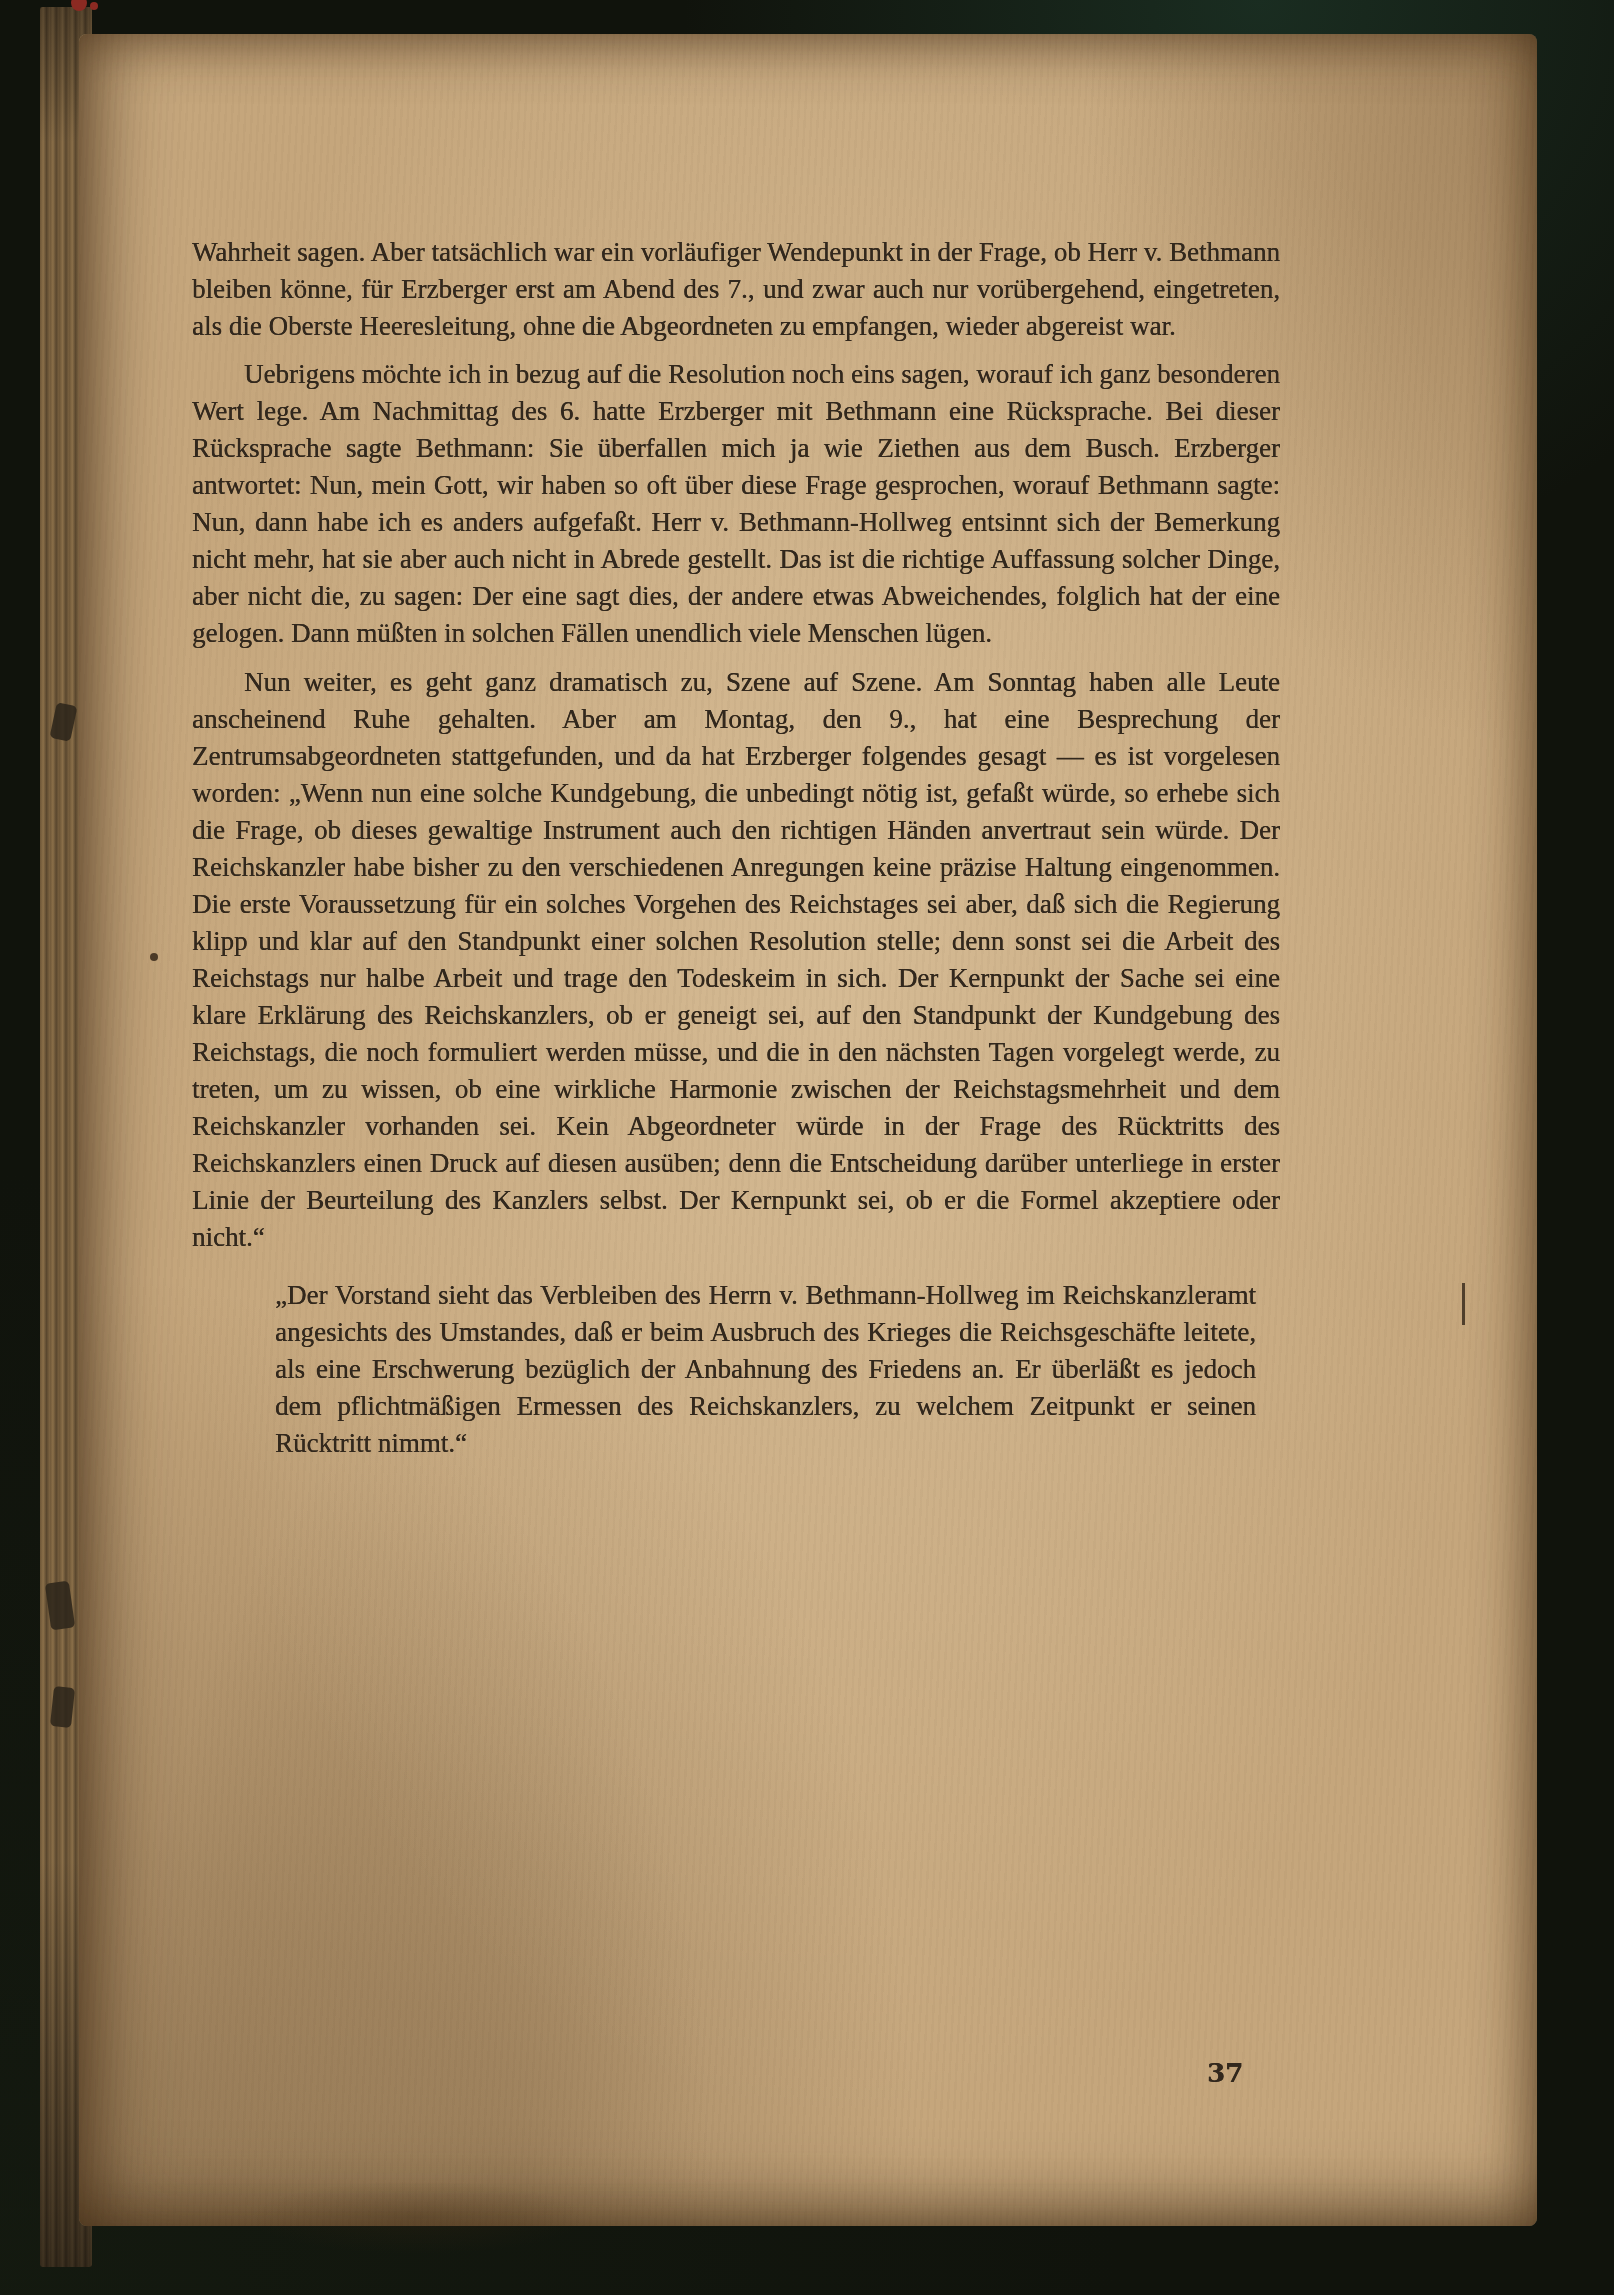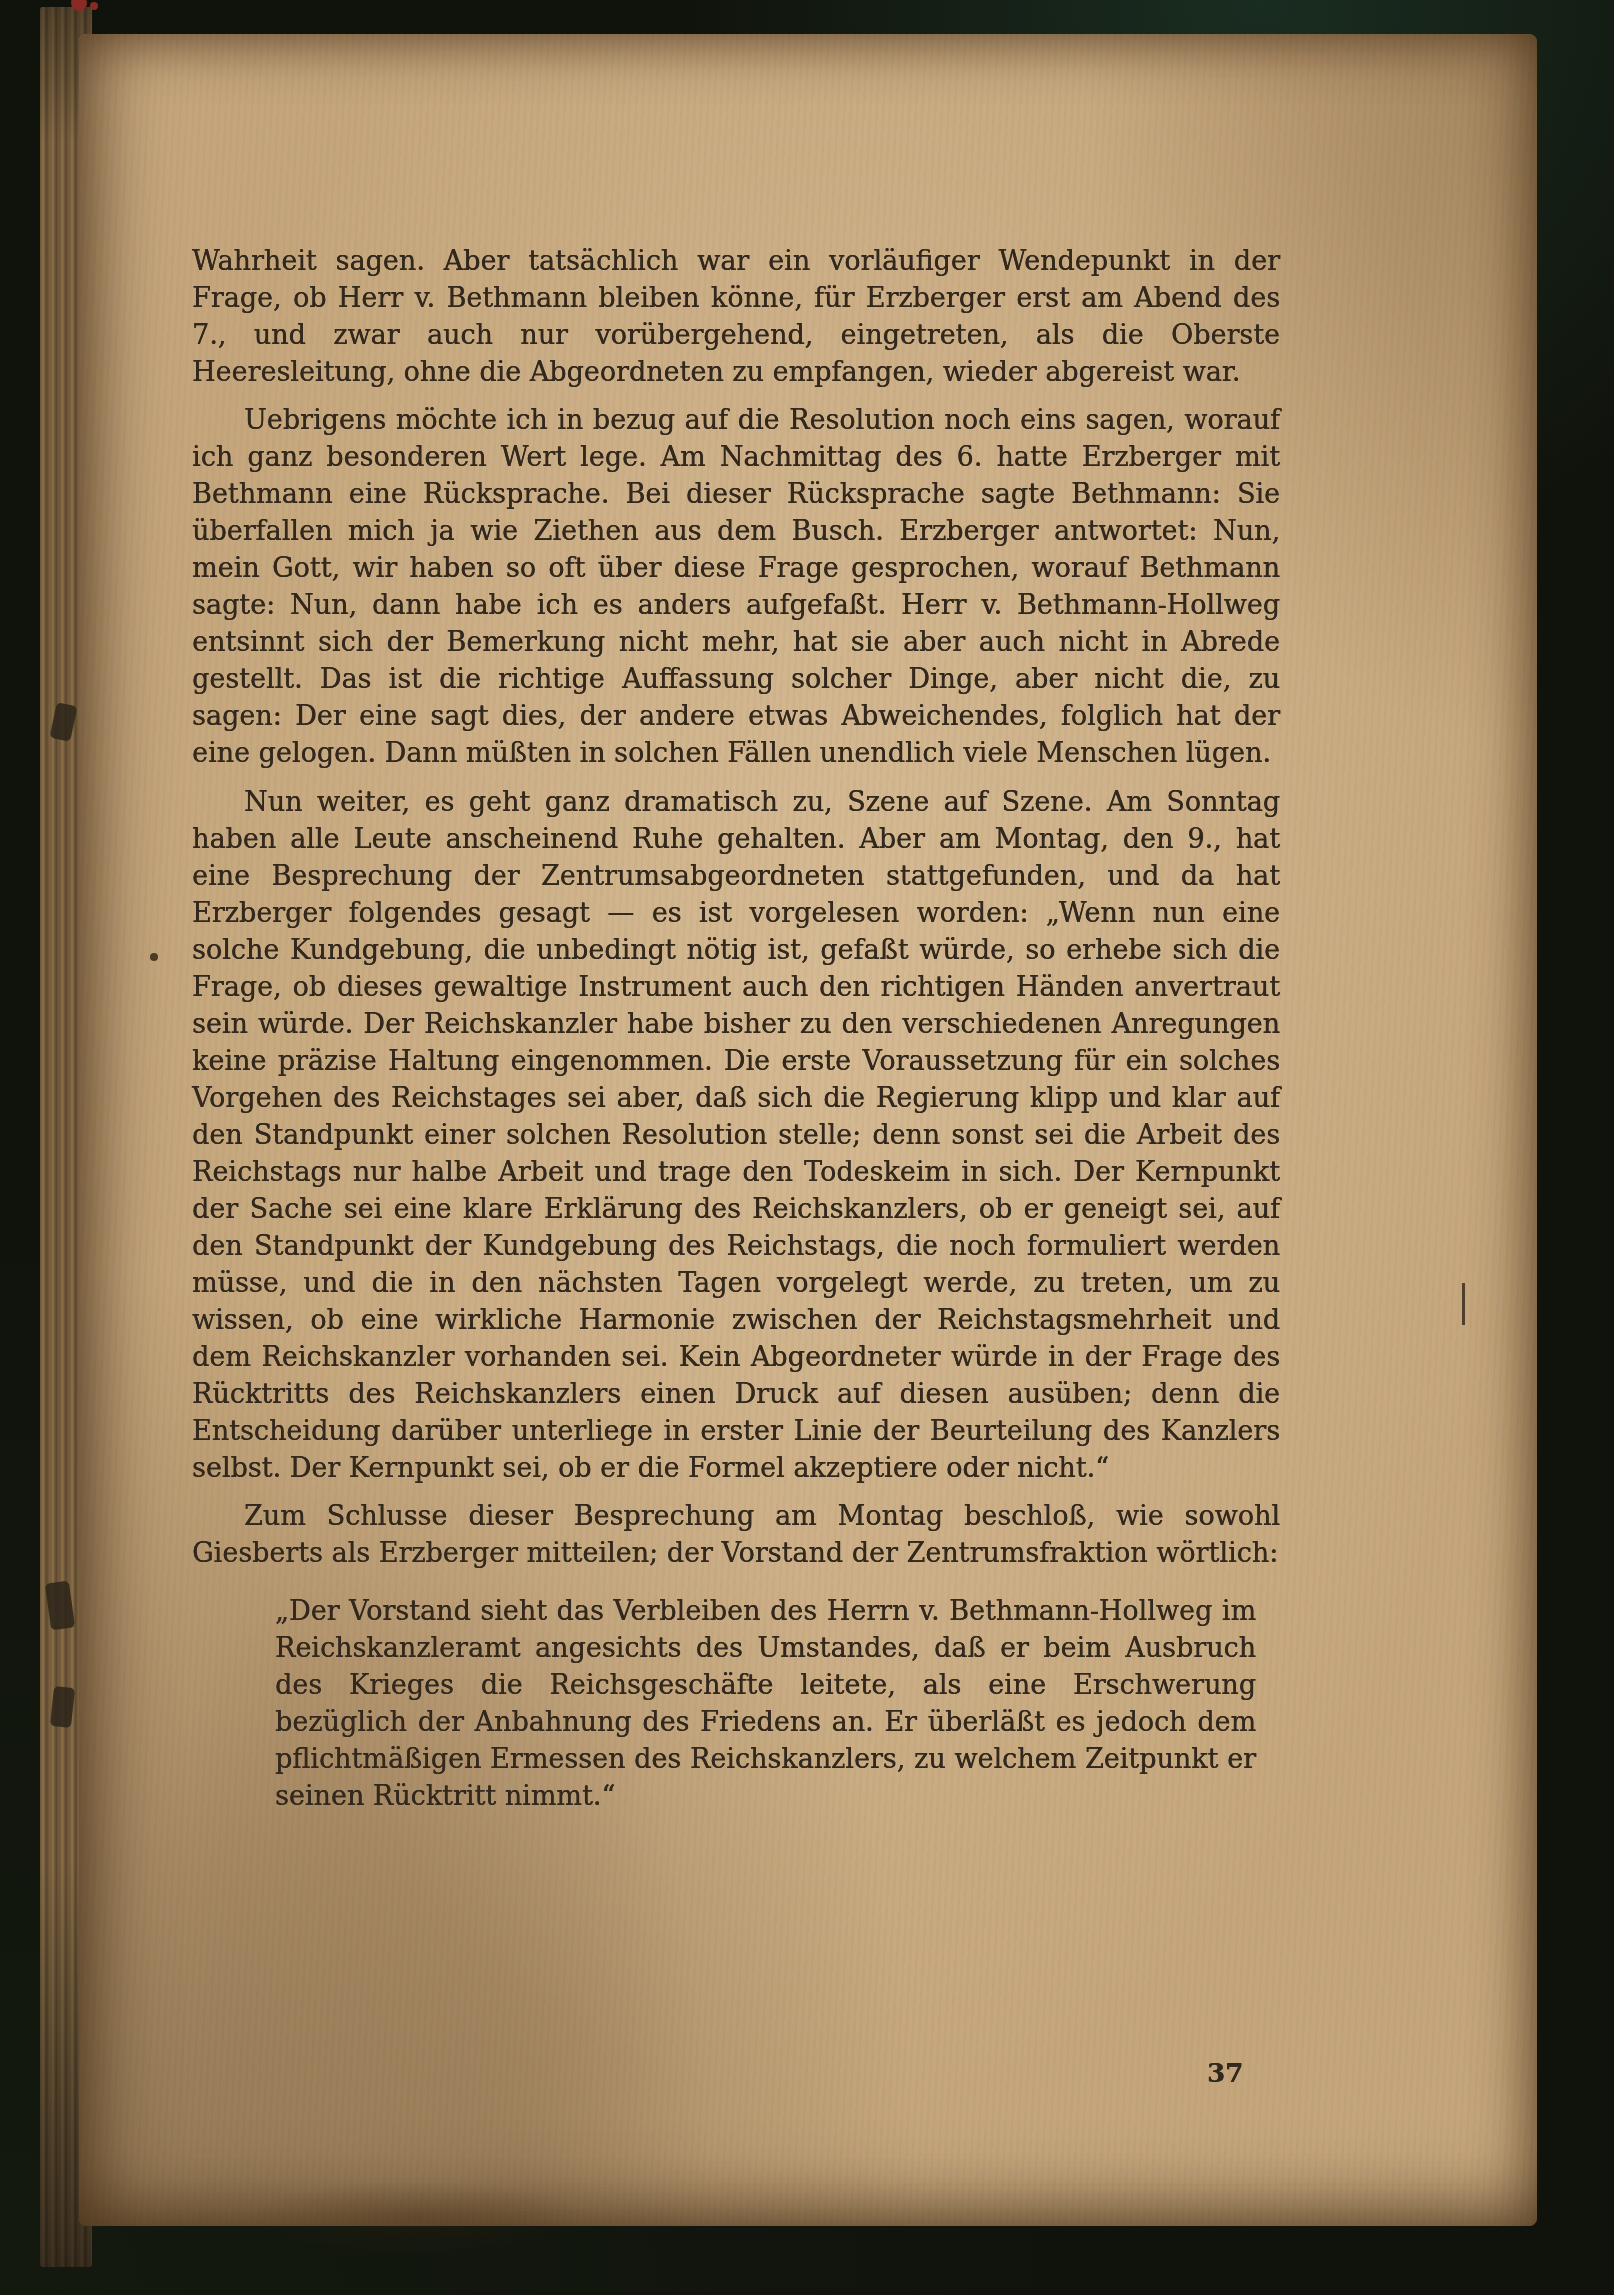--- a/index.html
+++ b/index.html
@@ -47,27 +47,28 @@
       #c5a67c;
     box-shadow:
       inset 37px 0 73px -19.4px rgba(62, 40, 18, 0.55),
       inset -27.4px 0 56px -19.4px rgba(62, 40, 18, 0.40),
       inset 0 27.4px 56px -19.4px rgba(62, 40, 18, 0.38),
       inset 0 -37px 73px -19.4px rgba(52, 32, 12, 0.52);
   }
   .text-block {
     position: absolute;
     left: 113px;
-    top: 208px;
+    top: 200px;
     width: 1088px;
     color: #32281d;
     font-size: 27px;
     line-height: 37px;
     text-align: justify;
     text-shadow: 0.3px 0 0 currentColor;
+    font-family: Liberation Serif, serif;
   }
   .para {
     margin: 0 0 11.3px 0;
     text-indent: 52px;
   }
   .para.no-indent {
     text-indent: 0;
   }
   .quote {
     margin: 21px 24px 21px 83px;
@@ -141,21 +142,20 @@
   <div class="page">
 
     <div class="ink-dot" style="left:71px; top:919px;"></div>
     <div class="stray-line" style="left:1383px; top:1249px;"></div>
     <div class="smudge"></div>
 
     <div class="text-block">
       <p class="para no-indent">Wahrheit sagen. Aber tatsächlich war ein vorläufiger Wendepunkt in der Frage, ob Herr v. Bethmann bleiben könne, für Erzberger erst am Abend des 7., und zwar auch nur vorübergehend, eingetreten, als die Oberste Heeresleitung, ohne die Abgeordneten zu empfangen, wieder abgereist war.</p>
       <p class="para">Uebrigens möchte ich in bezug auf die Resolution noch eins sagen, worauf ich ganz besonderen Wert lege. Am Nachmittag des 6. hatte Erzberger mit Bethmann eine Rücksprache. Bei dieser Rücksprache sagte Bethmann: Sie überfallen mich ja wie Ziethen aus dem Busch. Erzberger antwortet: Nun, mein Gott, wir haben so oft über diese Frage gesprochen, worauf Bethmann sagte: Nun, dann habe ich es anders aufgefaßt. Herr v. Bethmann-Hollweg entsinnt sich der Bemerkung nicht mehr, hat sie aber auch nicht in Abrede gestellt. Das ist die richtige Auffassung solcher Dinge, aber nicht die, zu sagen: Der eine sagt dies, der andere etwas Abweichendes, folglich hat der eine gelogen. Dann müßten in solchen Fällen unendlich viele Menschen lügen.</p>
       <p class="para">Nun weiter, es geht ganz dramatisch zu, Szene auf Szene. Am Sonntag haben alle Leute anscheinend Ruhe gehalten. Aber am Montag, den 9., hat eine Besprechung der Zentrumsabgeordneten stattgefunden, und da hat Erzberger folgendes gesagt — es ist vorgelesen worden: „Wenn nun eine solche Kundgebung, die unbedingt nötig ist, gefaßt würde, so erhebe sich die Frage, ob dieses gewaltige Instrument auch den richtigen Händen anvertraut sein würde. Der Reichskanzler habe bisher zu den verschiedenen Anregungen keine präzise Haltung eingenommen. Die erste Voraussetzung für ein solches Vorgehen des Reichstages sei aber, daß sich die Regierung klipp und klar auf den Standpunkt einer solchen Resolution stelle; denn sonst sei die Arbeit des Reichstags nur halbe Arbeit und trage den Todeskeim in sich. Der Kernpunkt der Sache sei eine klare Erklärung des Reichskanzlers, ob er geneigt sei, auf den Standpunkt der Kundgebung des Reichstags, die noch formuliert werden müsse, und die in den nächsten Tagen vorgelegt werde, zu treten, um zu wissen, ob eine wirkliche Harmonie zwischen der Reichstagsmehrheit und dem Reichskanzler vorhanden sei. Kein Abgeordneter würde in der Frage des Rücktritts des Reichskanzlers einen Druck auf diesen ausüben; denn die Entscheidung darüber unterliege in erster Linie der Beurteilung des Kanzlers selbst. Der Kernpunkt sei, ob er die Formel akzeptiere oder nicht.“</p>
-      <p class="para">Zum Schlusse dieser Besprechung am Montag beschloß, wie sowohl Giesberts als Erzberger mitteilen; der Vorstand der Zentrumsfraktion wörtlich:</p>
       <blockquote class="para quote">„Der Vorstand sieht das Verbleiben des Herrn v. Bethmann-Hollweg im Reichskanzleramt angesichts des Umstandes, daß er beim Ausbruch des Krieges die Reichsgeschäfte leitete, als eine Erschwerung bezüglich der Anbahnung des Friedens an. Er überläßt es jedoch dem pflichtmäßigen Ermessen des Reichskanzlers, zu welchem Zeitpunkt er seinen Rücktritt nimmt.“</blockquote>
     </div>
 
     <div class="page-number">37</div>
   </div>
 
 </div>
 
 
 </body></html>

